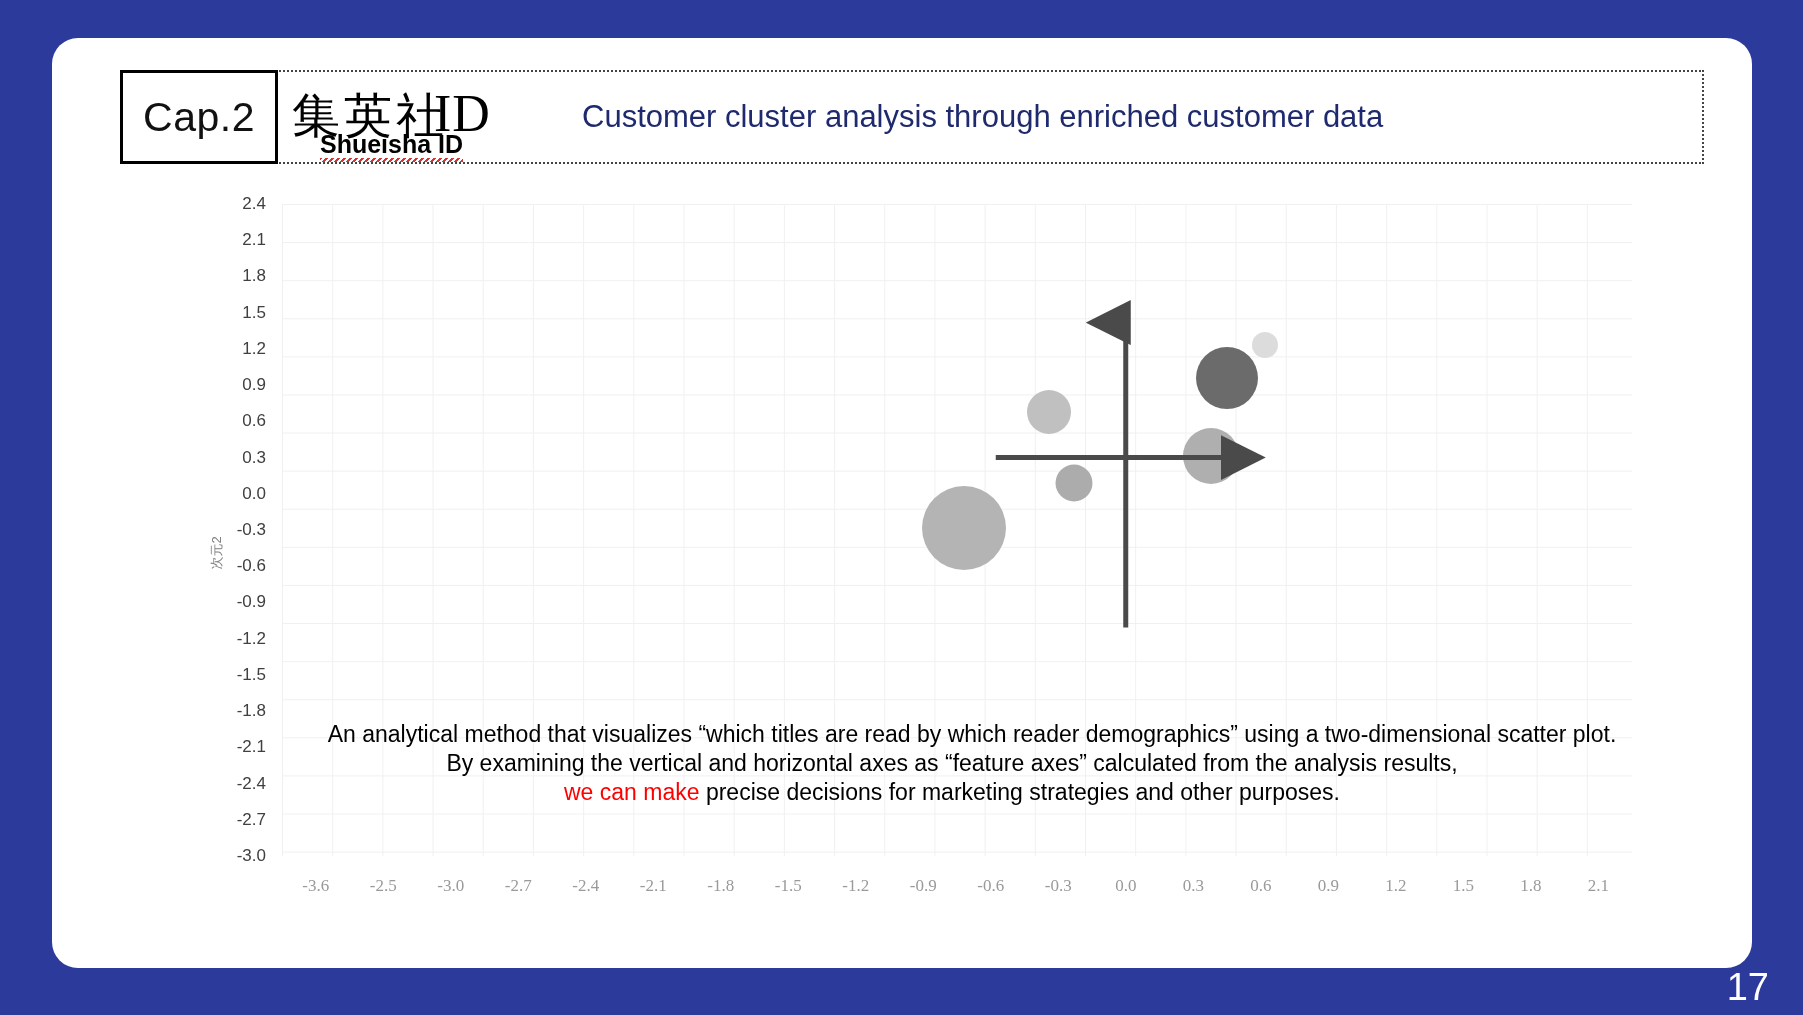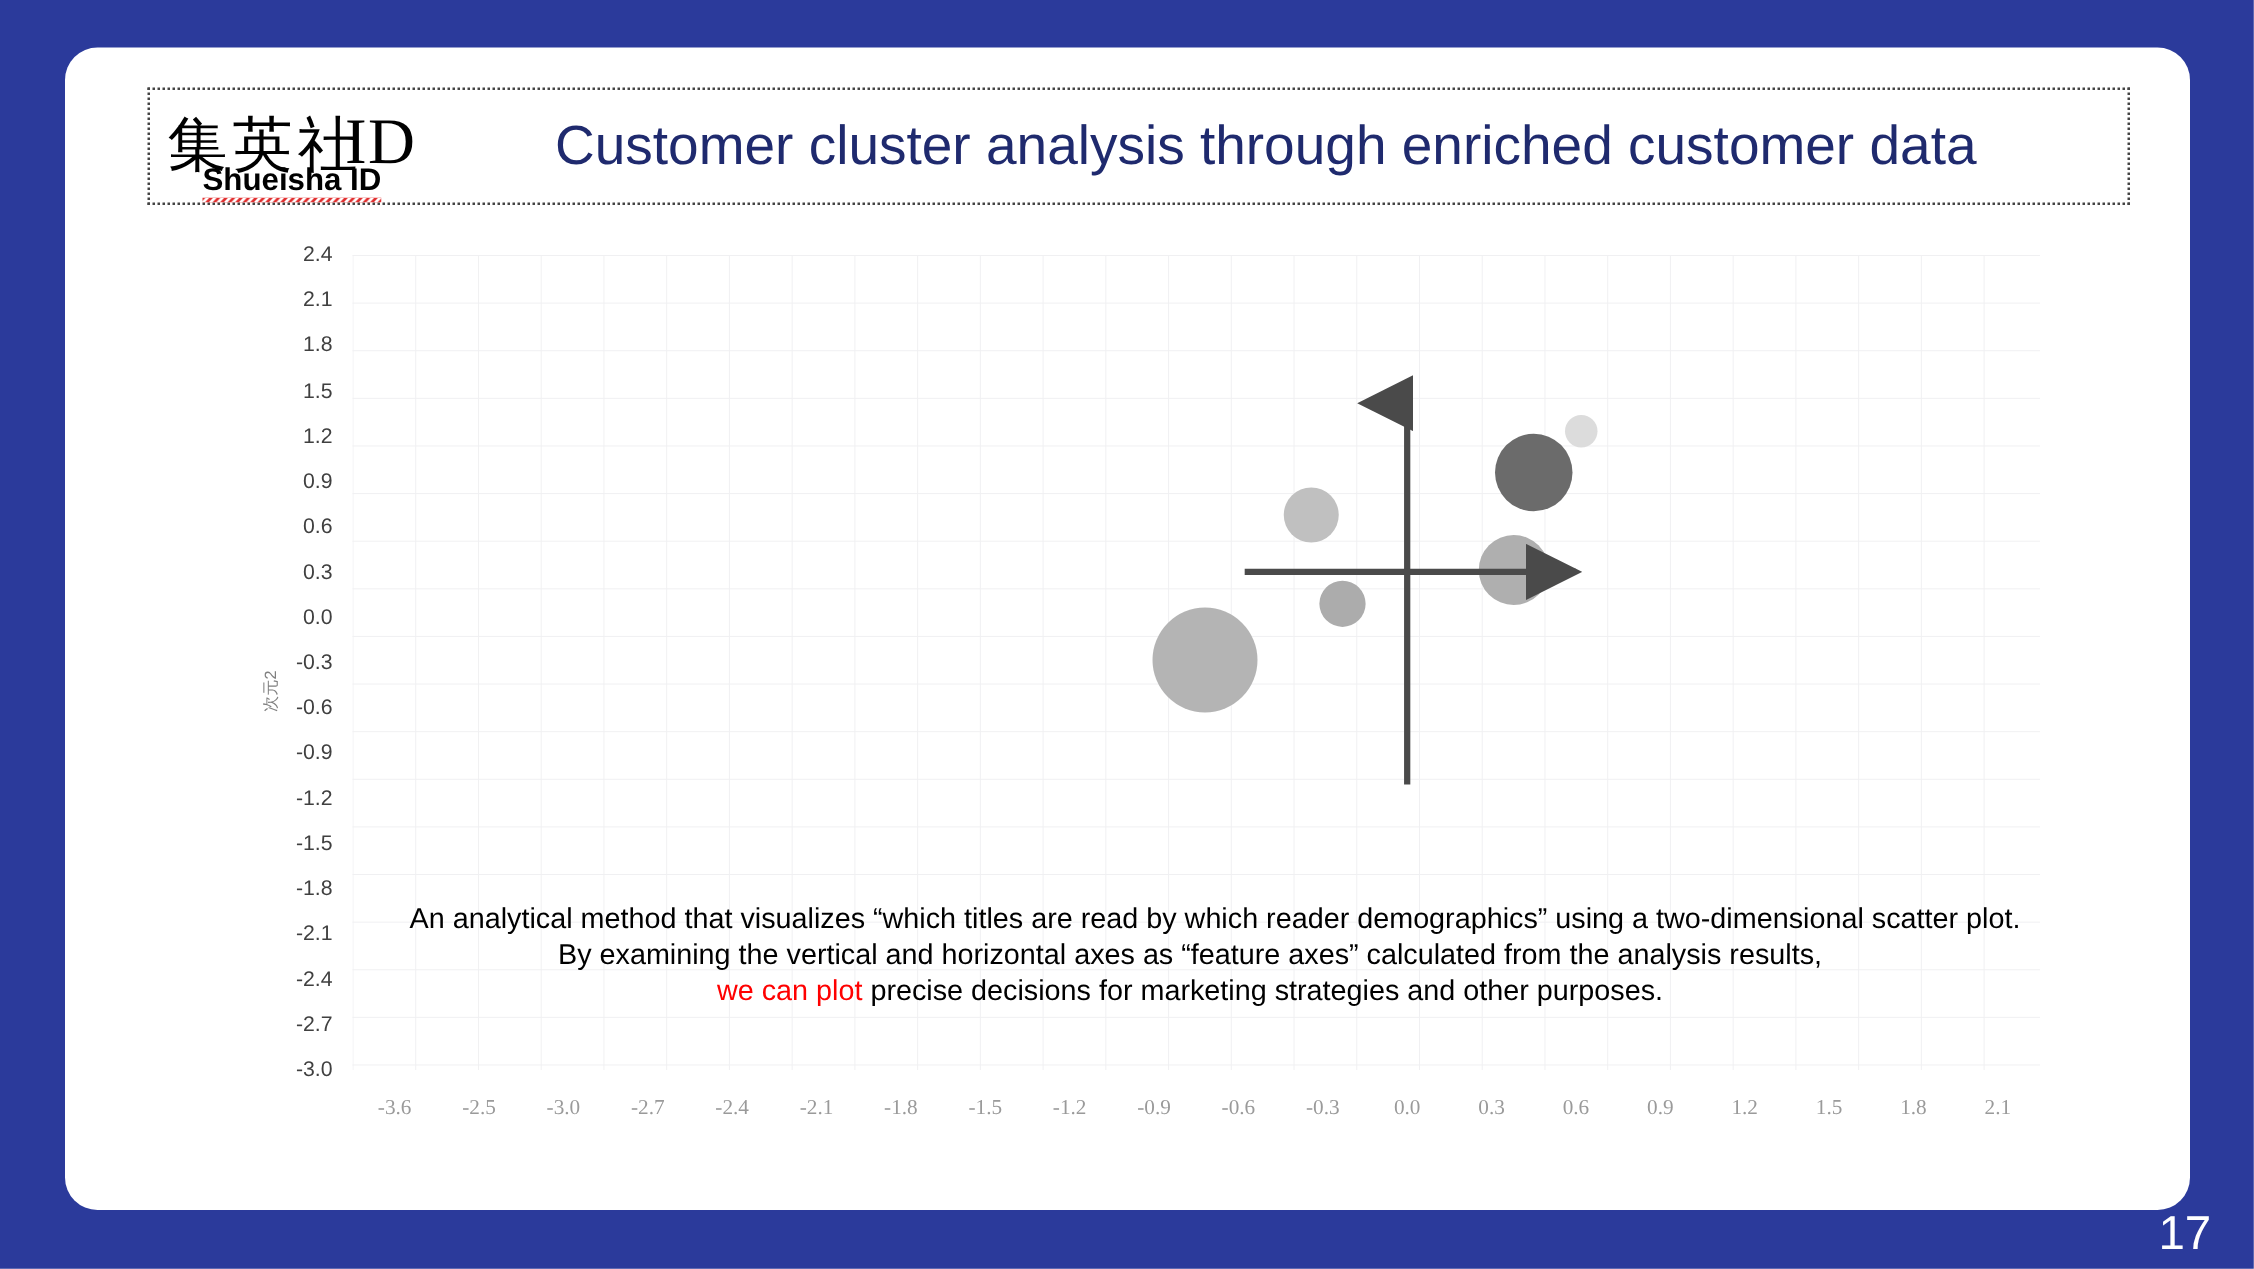--- a/index.html
+++ b/index.html
@@ -76,24 +76,24 @@
     color: #000;
     white-space: nowrap;
     padding-bottom: 3px;
     background-image: repeating-linear-gradient(
        135deg, #e03030 0 2px, transparent 2px 4px);
     background-size: 6px 4px;
     background-repeat: repeat-x;
     background-position: left bottom;
   }
   #header-title {
-    font-size: 44px;
+    font-size: 31px;
     color: #1F2A6E;
     white-space: nowrap;
-    margin-left: 32px;
+    margin-left: 12px;
   }
 
   
   #chart-area {
     position: absolute;
     left: 140px; top: 150px;
     width: 1460px; height: 730px;
   }
   #plot-grid {
     position: absolute;
@@ -178,20 +178,23 @@
     color: #ffffff;
     font-size: 38px;
   }
 </style>
 </head>
 <body>
 
 <div id="slide-card">
 
   <div id="header-row">
+    <div id="cap-box">
+      <span>Cap.2</span>
+    </div>
     <div id="header-dotted">
       <div id="logo-block">
         <span id="logo-kanji">集英社</span>
         <span id="logo-id">ID</span>
         <span id="logo-roman">Shueisha ID</span>
       </div>
       <div id="header-title">Customer cluster analysis through enriched customer data</div>
     </div>
   </div>
 
@@ -261,17 +264,17 @@
         <div class="xtick" style="left: 1271.25px;">1.5</div>
         <div class="xtick" style="left: 1338.75px;">1.8</div>
         <div class="xtick" style="left: 1406.25px;">2.1</div>
       </div>
   </div>
 
 
   <div id="body-text">
     <p id="line-1">An analytical method that visualizes “which titles are read by which reader demographics” using a two-dimensional scatter plot.</p>
     <p>By examining the vertical and horizontal axes as “feature axes” calculated from the analysis results,</p>
-    <p><span class="hl">we can plot</span><span> precise decisions for marketing strategies and other purposes.</span></p>
+    <p><span class="hl">we can make</span><span> precise decisions for marketing strategies and other purposes.</span></p>
   </div>
 </div>
 
 <div id="page-number">17</div>
 
 </body></html>

